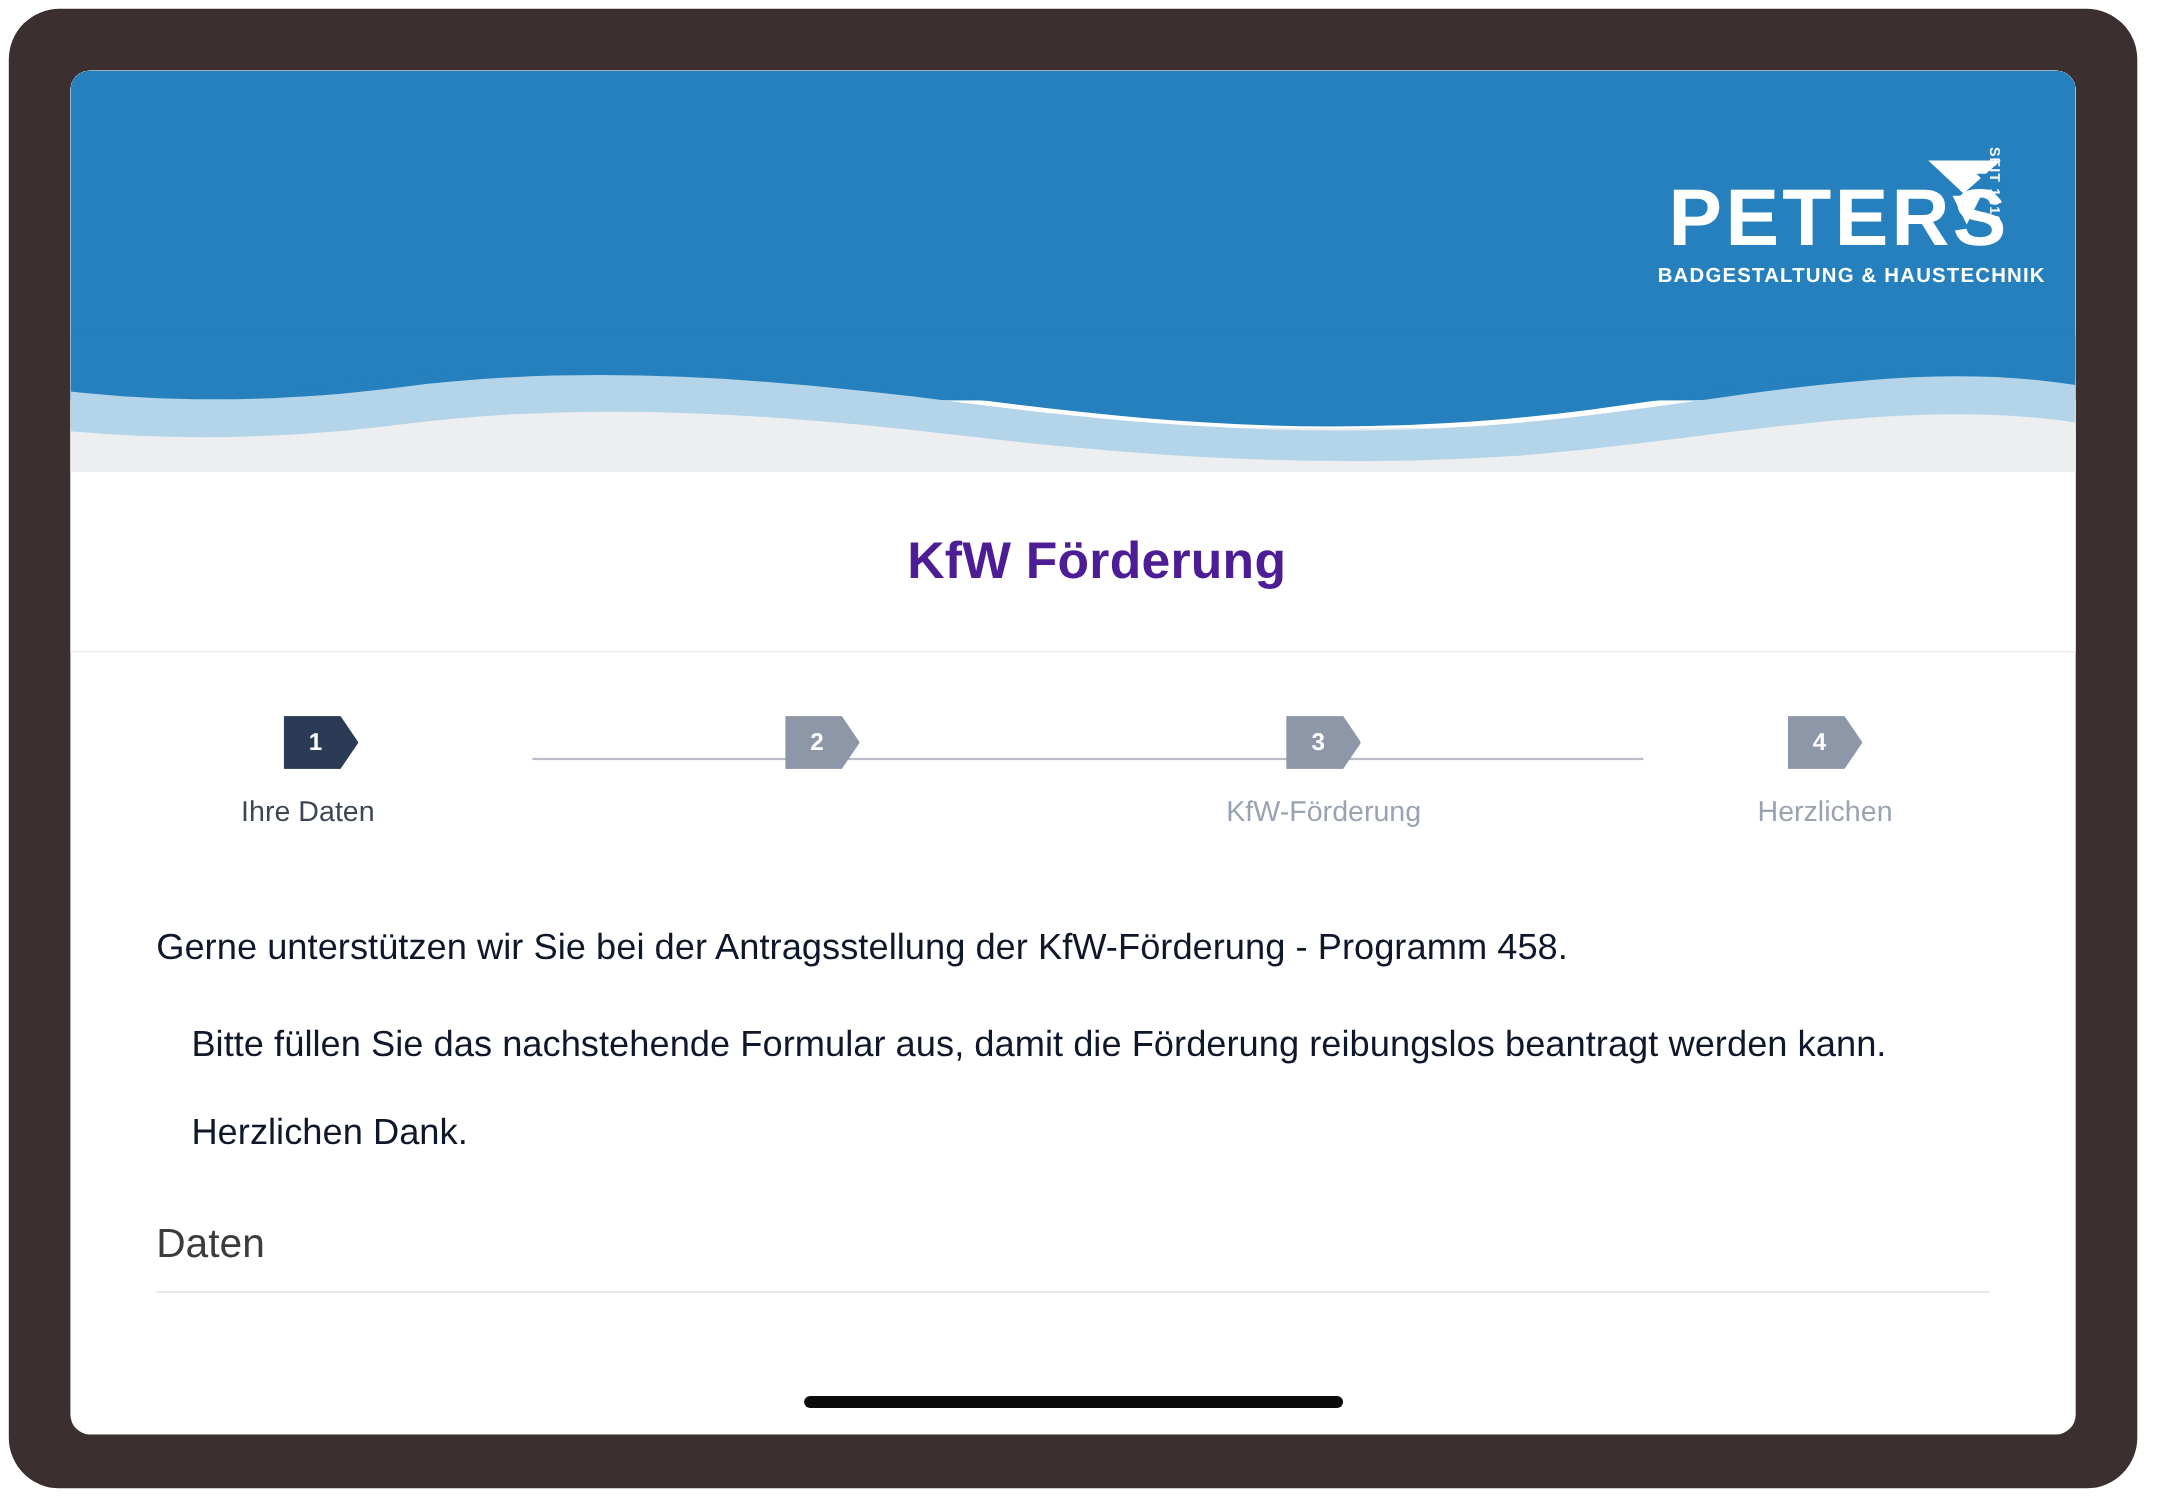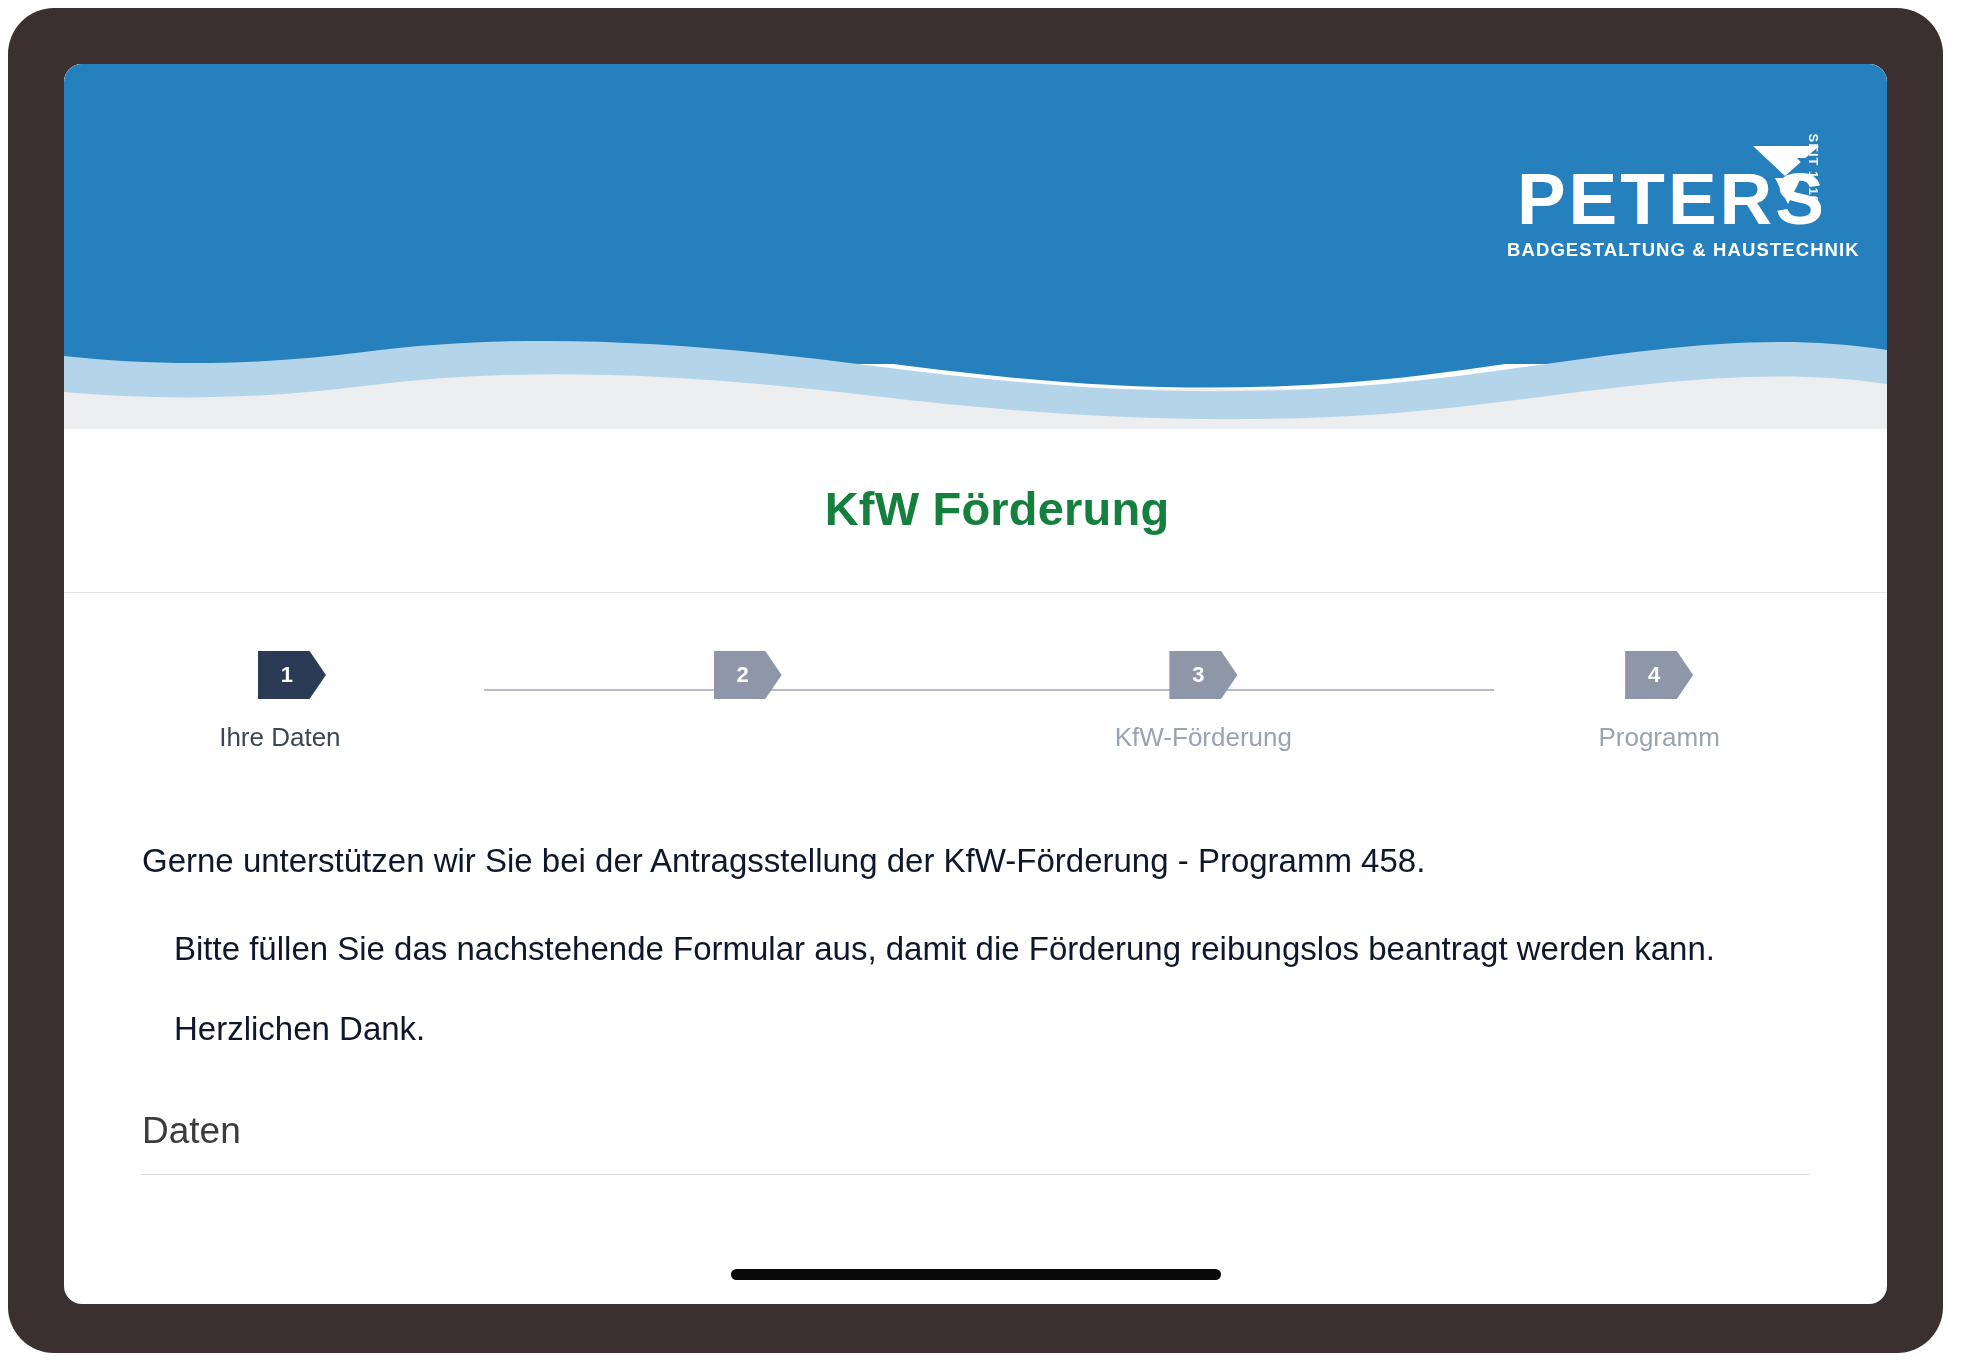--- a/index.html
+++ b/index.html
@@ -118,21 +118,21 @@
   .page-title-wrap {
     position: relative;
     background: #ffffff;
     padding: 52px 0 56px 0;
     text-align: center;
     border-bottom: 1px solid #e3e5e7;
   }
   .page-title {
     font-size: 47px;
     font-weight: bold;
-    color: #15803d;
+    color: #4c1d95;
     letter-spacing: 0.2px;
     padding-left: 43px;
   }
 
   
   .stepper {
     position: relative;
     margin: 58px 0 0 0;
     height: 160px;
   }
@@ -264,21 +264,21 @@
         </div>
         <div class="step">
           <div class="step-badge">2</div>
         </div>
         <div class="step">
           <div class="step-badge">3</div>
           <div class="step-label">KfW-Förderung</div>
         </div>
         <div class="step">
           <div class="step-badge">4</div>
-          <div class="step-label">Programm</div>
+          <div class="step-label">Herzlichen</div>
         </div>
       </div>
     </div>
 
     <div class="content">
       <p class="para">Gerne unterstützen wir Sie bei der Antragsstellung der KfW-Förderung - Programm 458.</p>
       <p class="para tight">Bitte füllen Sie das nachstehende Formular aus, damit die Förderung reibungslos beantragt werden kann.</p>
       <p class="para tight">Herzlichen Dank.</p>
       <h2 class="section-heading">Daten</h2>
       <div class="rule"></div>

